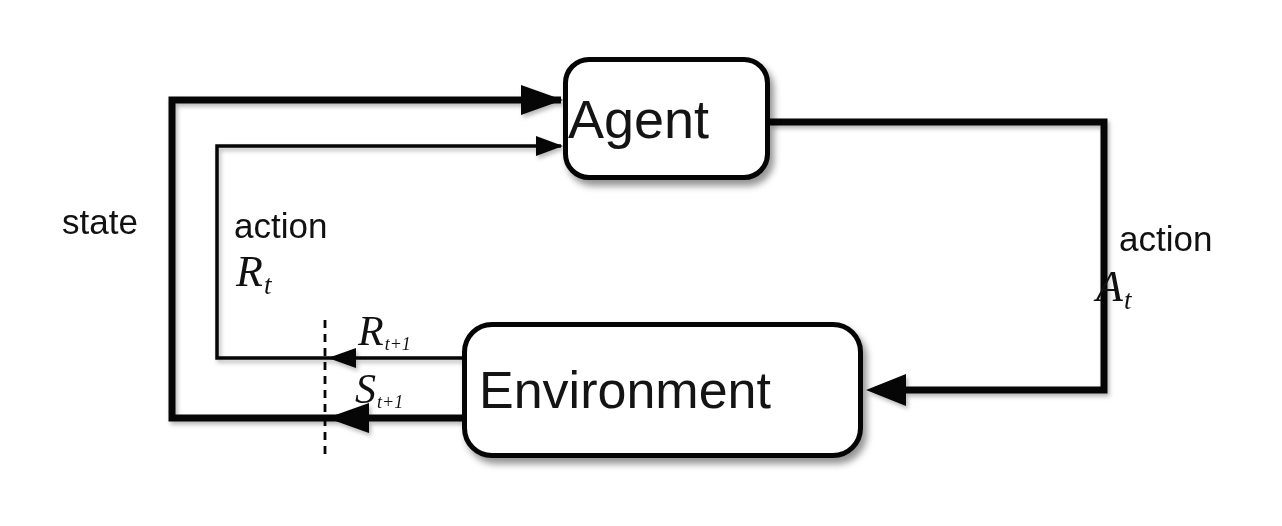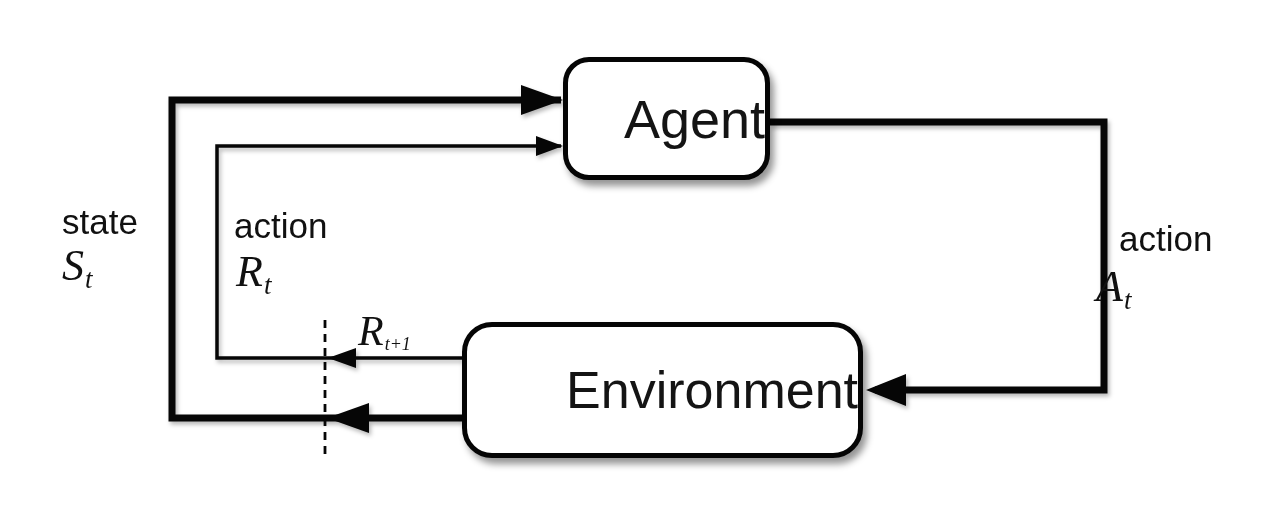--- a/index.html
+++ b/index.html
@@ -33,34 +33,35 @@
     fill: none;
   }
   .node {
     position: absolute;
     box-sizing: border-box;
     background: #ffffff;
     border: 5px solid #050505;
     box-shadow: 4px 6px 7px rgba(0,0,0,0.42);
     display: flex;
     align-items: center;
-    justify-content: flex-end;
+    justify-content: flex-start;
     color: #141414;
   }
   .node-agent {
     left: 563px; top: 57px;
     width: 207px; height: 123px;
     border-radius: 26px;
     font-size: 54px;
   }
   .node-env {
     left: 462px; top: 322px;
     width: 401px; height: 136px;
     border-radius: 30px;
     font-size: 52px;
+    padding-left: 12px;
   }
   .lbl { position: absolute; white-space: nowrap; }
   .word { font-size: 35px; }
   .math {
     font-family: "Liberation Serif", serif;
     font-style: italic;
     font-size: 44px;
     line-height: 1;
   }
   .math sub {
@@ -98,23 +99,23 @@
   </svg>
 
   <div class="node node-agent">
     <span>Agent</span>
   </div>
   <div class="node node-env">
     <span>Environment</span>
   </div>
 
   <div class="lbl word col-center" style="left:62px; top:202px;">state</div>
-  <div class="lbl math col-center" style="left:62px; top:244px;"><span>S</span><sub>t</sub></div>
 
   <div class="lbl word" style="left:234px; top:206px;">action</div>
   <div class="lbl math" style="left:236px; top:250px;text-align:right;"><span>R</span><sub>t</sub></div>
 
   <div class="lbl word" style="left:1119px; top:219px;">action</div>
   <div class="lbl math" style="left:1096px; top:265px;"><span>A</span><sub>t</sub></div>
 
   <div class="lbl math math-next col-center" style="left:358px; top:310px;"><span>R</span><sub>t+1</sub></div>
+  <div class="lbl math math-next col-center" style="left:355px; top:368px;"><span>S</span><sub>t+1</sub></div>
 
 </div>
 
 </body></html>

